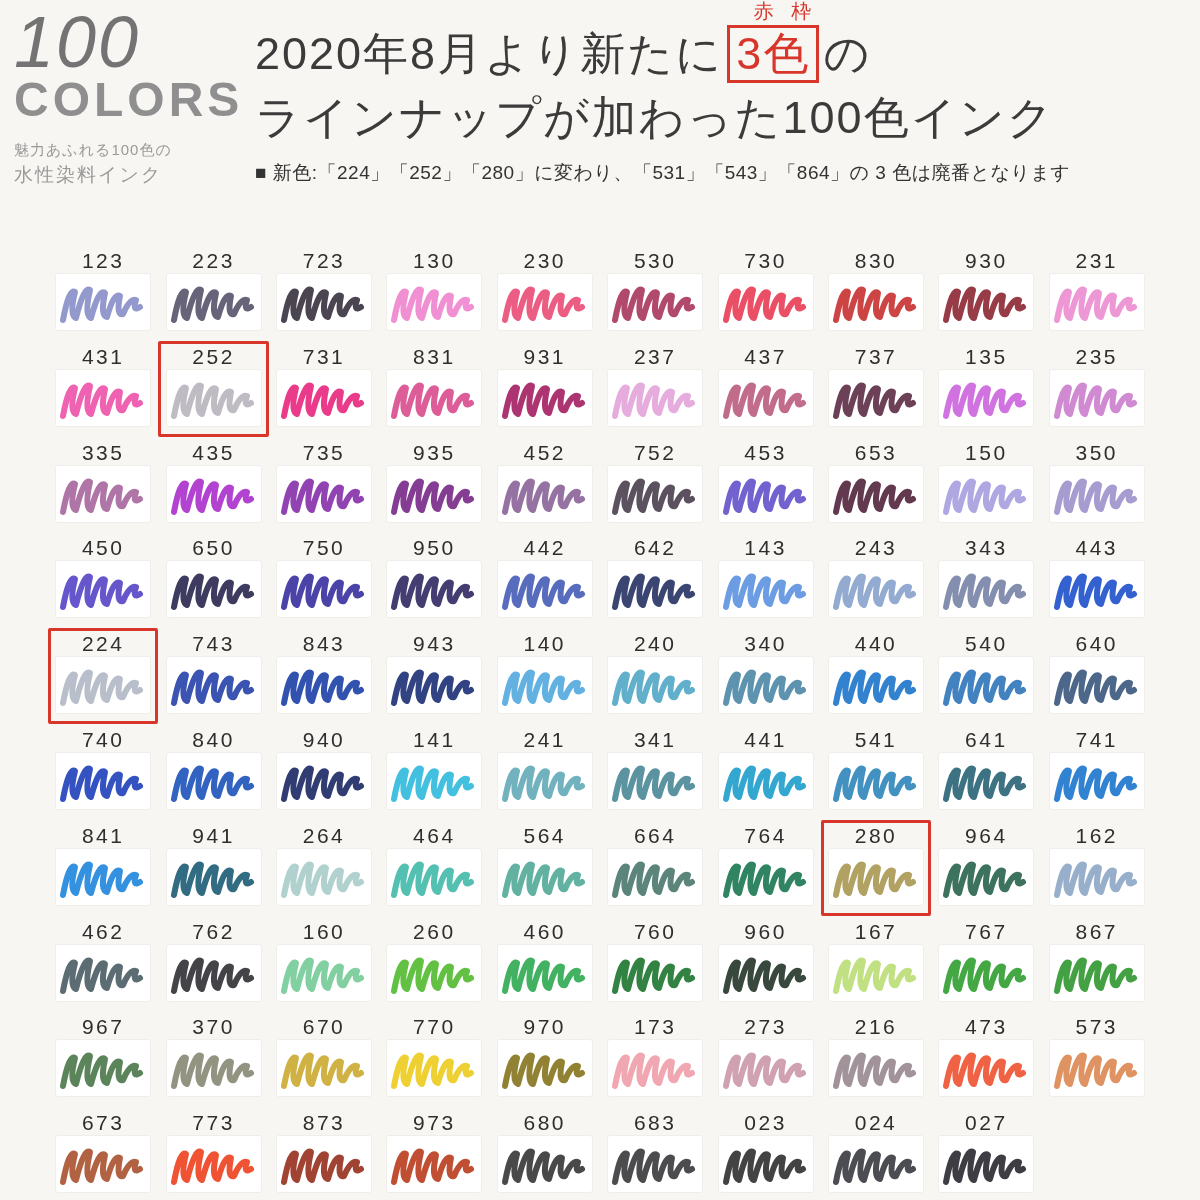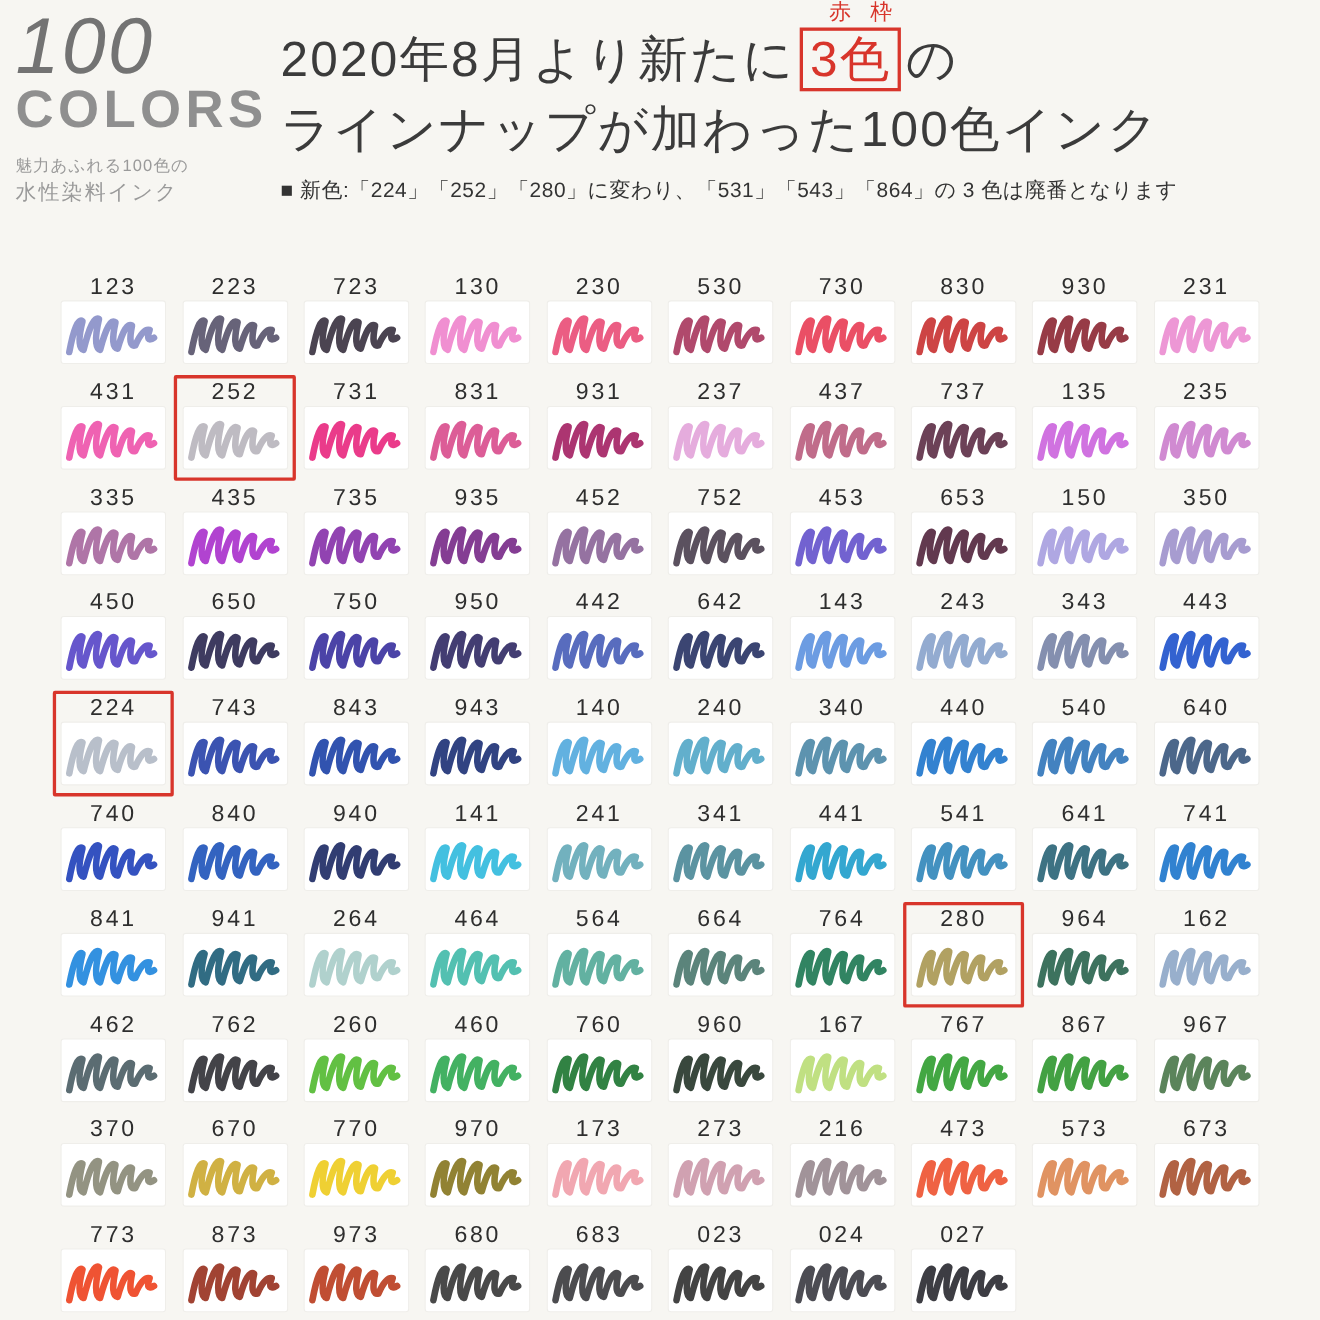--- a/index.html
+++ b/index.html
@@ -639,20 +639,28 @@
     </div>
     <div class="cell">
       <div class="cell-num">762</div>
       <div class="swatch">
         <svg width="94" height="52" viewBox="0 0 94 52">
           <path d="M7,44 Q13,12 19,16 Q13,40 20,42 Q28,10 34,14 Q28,40 35,42 Q43,12 49,17 Q44,40 51,41 Q58,16 64,20 Q60,40 67,38 Q74,22 80,24 Q76,36 84,31" fill="none" stroke="#333338" stroke-width="6" stroke-linecap="round" stroke-linejoin="round" opacity="0.92"></path>
         </svg>
       </div>
     </div>
     <div class="cell">
+      <div class="cell-num">160</div>
+      <div class="swatch">
+        <svg width="94" height="52" viewBox="0 0 94 52">
+          <path d="M7,44 Q13,12 19,16 Q13,40 20,42 Q28,10 34,14 Q28,40 35,42 Q43,12 49,17 Q44,40 51,41 Q58,16 64,20 Q60,40 67,38 Q74,22 80,24 Q76,36 84,31" fill="none" stroke="#77cc99" stroke-width="6" stroke-linecap="round" stroke-linejoin="round" opacity="0.92"></path>
+        </svg>
+      </div>
+    </div>
+    <div class="cell">
       <div class="cell-num">260</div>
       <div class="swatch">
         <svg width="94" height="52" viewBox="0 0 94 52">
           <path d="M7,44 Q13,12 19,16 Q13,40 20,42 Q28,10 34,14 Q28,40 35,42 Q43,12 49,17 Q44,40 51,41 Q58,16 64,20 Q60,40 67,38 Q74,22 80,24 Q76,36 84,31" fill="none" stroke="#55bb33" stroke-width="6" stroke-linecap="round" stroke-linejoin="round" opacity="0.92"></path>
         </svg>
       </div>
     </div>
     <div class="cell">
       <div class="cell-num">460</div>
       <div class="swatch">

